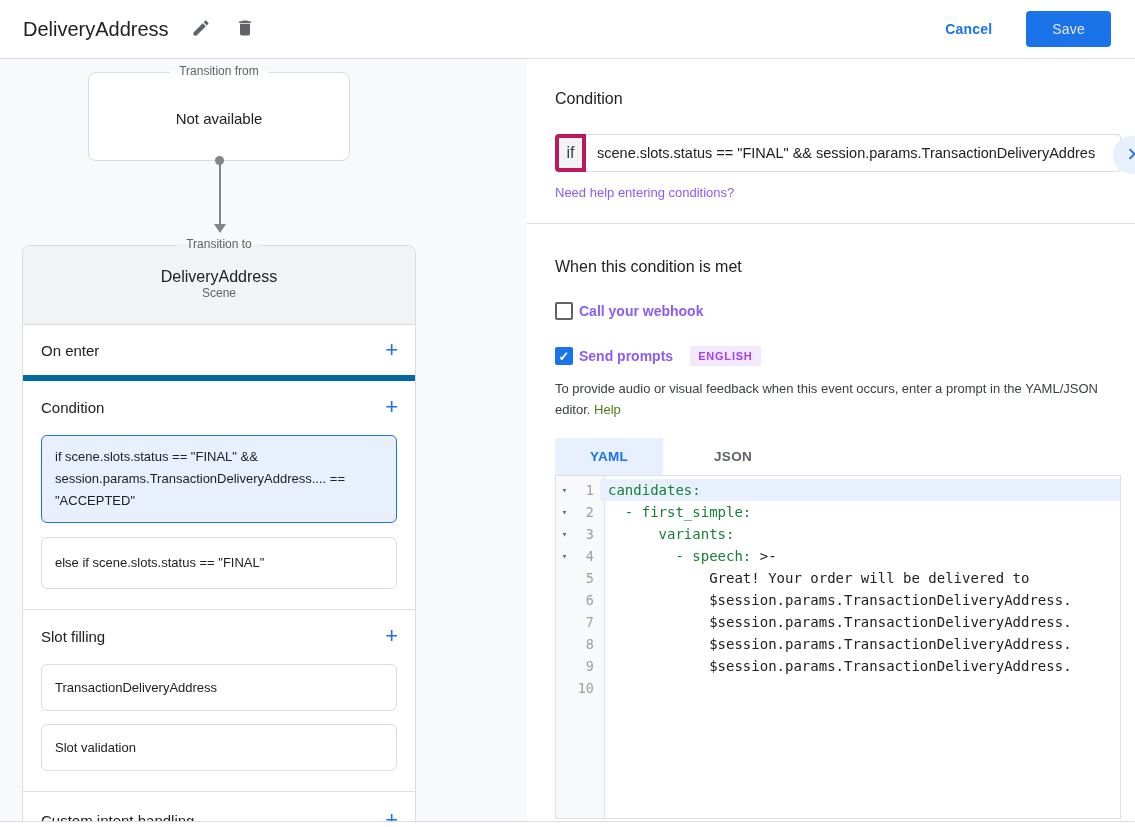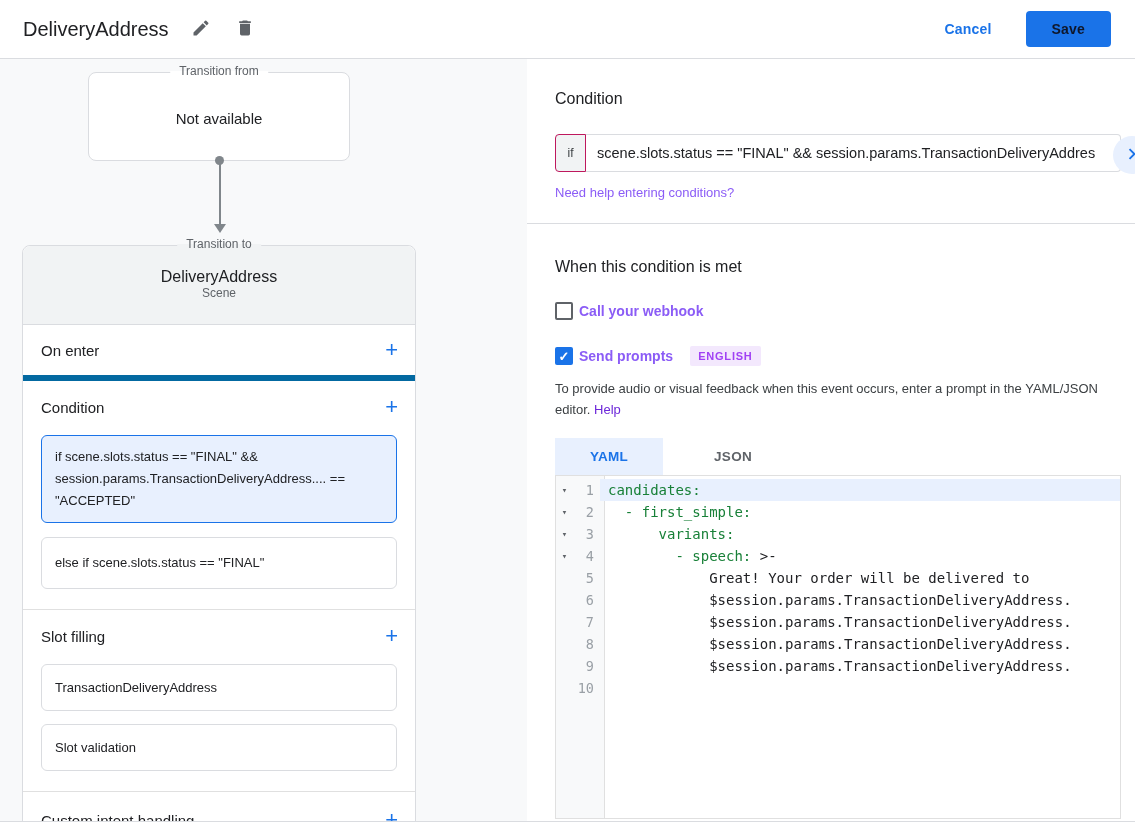--- a/index.html
+++ b/index.html
@@ -7,21 +7,21 @@
   body { font-family: "Liberation Sans", sans-serif; background: #fff; color: #202124; position: relative; }
 
   
   .app-header { height: 59px; border-bottom: 1px solid #dadce0; display: flex; align-items: center; justify-content: space-between; padding: 0 24px 0 23px; background: #fff; }
   .h-left { display: flex; align-items: center; }
   .page-title { font-size: 20px; font-weight: 400; color: #202124; }
   .icon-btn { background: none; border: none; cursor: pointer; margin-left: 20px; padding: 2px; display: flex; align-items: center; }
   .icon-btn svg { fill: #5f6368; }
   .h-right { display: flex; align-items: center; }
   .text-btn { background: none; border: none; color: #1a73e8; font-family: inherit; font-size: 14px; font-weight: 700; letter-spacing: .2px; cursor: pointer; margin-right: 34px; }
-  .primary-btn { background: #1a73e8; border: none; color: #0f172a; font-family: inherit; font-size: 14px; font-weight: 700; letter-spacing: .2px; border-radius: 4px; height: 36px; padding: 0 26px; cursor: pointer; }
+  .primary-btn { background: #1a73e8; border: none; color: #e5e5e5; font-family: inherit; font-size: 14px; font-weight: 400; letter-spacing: .2px; border-radius: 4px; height: 36px; padding: 0 26px; cursor: pointer; }
 
   
   .content { display: flex; height: 762px; position: relative; }
   .left-pane { width: 527px; flex: none; background: #f8f9fa; position: relative; overflow: hidden; }
   .right-pane { flex: 1; background: #fff; position: relative; overflow: hidden; padding-left: 28px; }
 
   
   .legend { position: absolute; top: -9px; left: 50%; transform: translateX(-50%); padding: 0 9px; font-size: 12px; color: #5f6368; white-space: nowrap; }
   .from-box { position: absolute; left: 88px; top: 13px; width: 262px; height: 89px; background: #fff; border: 1px solid #dadce0; border-radius: 8px; }
   .from-box .legend { background: linear-gradient(#f8f9fa 50%, #ffffff 50%); }
@@ -46,32 +46,32 @@
   .cond-card.selected { background: #e8f0fe; border: 1.5px solid #1a73e8; padding: 10px 13px; }
   .cond-card + .cond-card { margin-top: 14px; }
   .slot-card { margin: 2px 18px 0 18px; border: 1px solid #dadce0; border-radius: 6px; background: #fff; font-size: 13px; color: #202124; padding: 15px 13px; cursor: pointer; }
   .slot-card + .slot-card { margin-top: 13px; }
 
   
   .rp-title { font-size: 16px; font-weight: 400; color: #202124; margin-top: 31px; }
   .collapse-btn { position: absolute; top: 77px; right: -16px; width: 38px; height: 38px; border-radius: 50%; background: #e8f0fe; border: none; color: #1a73e8; cursor: pointer; display: flex; align-items: center; justify-content: center; }
   .collapse-btn svg { fill: #1a73e8; }
   .if-row { display: flex; margin-top: 26px; width: 566px; height: 38px; }
-  .if-prefix { width: 31px; flex: none; background: #f1f3f4; border: 1px solid #be185d; border-radius: 4px 0 0 4px; display: flex; align-items: center; justify-content: center; font-size: 12px; color: #3c4043; }
+  .if-prefix { width: 31px; flex: none; background: #f1f3f4; border: 4px solid #be185d; border-radius: 4px 0 0 4px; display: flex; align-items: center; justify-content: center; font-size: 16px; color: #3c4043; }
   .if-input { flex: 1; min-width: 0; border: 1px solid #dadce0; border-left: none; border-radius: 0 4px 4px 0; padding: 0 11px; font-family: inherit; font-size: 14.5px; color: #202124; outline: none; background: #fff; }
   .help-link { display: inline-block; margin-top: 13px; font-size: 13px; color: #8b5cf6; text-decoration: none; cursor: pointer; }
   .panel-divider { position: absolute; left: 0; right: 0; top: 164px; border-top: 1px solid #dadce0; }
   .when-title { font-size: 16px; font-weight: 400; margin-top: 57px; }
   .check-row { display: flex; align-items: center; margin-top: 26px; }
   .checkbox { width: 18px; height: 18px; flex: none; border: 2px solid #5f6368; border-radius: 2px; background: #fff; cursor: pointer; }
   .checkbox.checked { border: none; background: #1a73e8; color: #fff; font-size: 13px; font-weight: 700; display: flex; align-items: center; justify-content: center; }
   .check-label { font-size: 14px; font-weight: 700; color: #8b5cf6; margin-left: 6px; cursor: pointer; }
   .lang-badge { margin-left: 17px; background: #f3e8fd; color: #a142f4; font-size: 11px; font-weight: 700; letter-spacing: .8px; padding: 4px 8px; border-radius: 2px; }
   .desc { margin-top: 12px; width: 576px; font-size: 13px; line-height: 21px; color: #3c4043; }
-  .desc a { color: #6d28d9; text-decoration: none; cursor: pointer; }
+  .desc a { color: #4d7c0f; text-decoration: none; cursor: pointer; }
   .tabs { display: flex; margin-top: 18px; }
   .tab { height: 37px; display: flex; align-items: center; justify-content: center; font-size: 13.5px; font-weight: 700; letter-spacing: .3px; cursor: pointer; }
   .tab-yaml { width: 108px; background: #e8f0fe; color: #1a73e8; }
   .tab-json { width: 140px; color: #5f6368; }
 
   
   .editor { position: relative; width: 566px; height: 344px; border: 1px solid #e0e0e0; background: #fff; overflow: hidden; font-family: "DejaVu Sans Mono", monospace; }
   .gutter-bg { position: absolute; left: 0; top: 0; bottom: 0; width: 49px; background: #f8f9fa; border-right: 1px solid #e0e0e0; }
   .code-lines { position: relative; padding-top: 3px; }
   .code-line { display: flex; height: 22px; line-height: 22px; font-size: 14px; }

